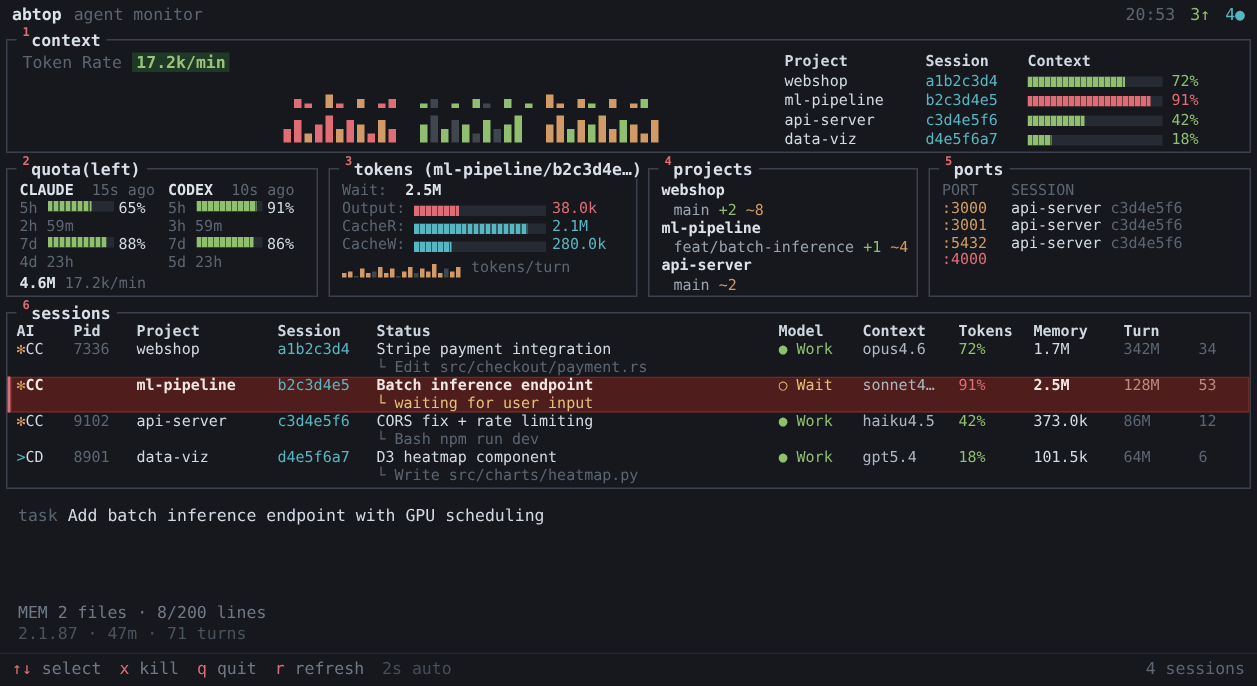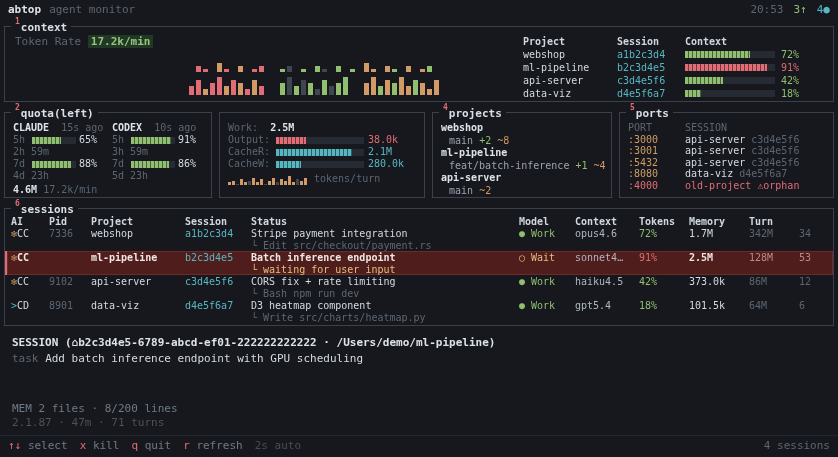--- a/index.html
+++ b/index.html
@@ -48,33 +48,33 @@
   .meter.r i{background-color:#e06c75}
   .meter.c i{background-color:#56b6c2}
   .meter.w i{background-color:#aeb6c2}
   .w44{width:44px}.w88{width:88px}.w90{width:90px}
 
   
   .midrow{display:flex;gap:7px;flex:0 0 auto}
   .midrow .panel{height:86px}
   .quota{width:208px;padding:9px 8px 3px;font-size:10px;line-height:12px}
   .quota-grid{display:grid;grid-template-columns:1fr 1fr;column-gap:8px}
-  .qline{display:flex;align-items:center;gap:3px;height:12px}
+  .qline{display:flex;align-items:flex-start;gap:3px;height:12px}
   .qlab{width:16px}
   .qfoot{margin-top:2px}
   .tokens{width:206px;padding:9px 8px 3px;font-size:10px;line-height:12px}
   .trow{display:grid;grid-template-columns:44px 88px 1fr;column-gap:4px;align-items:center;height:12px}
   .tok-foot{display:flex;align-items:flex-end;gap:6px;margin-top:3px}
   .tok-spark{display:flex;align-items:flex-end;height:10px}
   .tok-spark span{width:3px;margin-right:1px;display:inline-block}
   .projects{width:180px;padding:9px 8px 3px;font-size:10px;line-height:12.5px}
   .proj-line{padding-left:8px;white-space:nowrap}
   .branch{color:#9aa3b0}
   .ports{flex:1;padding:9px 8px 3px;font-size:10px;line-height:11.5px}
-  .port-row{display:grid;grid-template-columns:38px 1fr;column-gap:19px;white-space:nowrap}
+  .port-row{display:grid;grid-template-columns:38px 1fr;column-gap:8px;white-space:nowrap}
 
   
   .sess-panel{height:118px;padding:6px 6px 2px;flex:0 0 auto;font-size:10px;margin-bottom:6px}
   .srow{display:grid;grid-template-columns:34px 38px 90px 62px 1fr 52px 60px 46px 56px 46px 28px;
         column-gap:4px;grid-auto-rows:12px;align-items:center;margin:0 -6px;padding:0 6px}
   .shead{color:#cfd7e0;font-weight:bold}
   .detail-cell{grid-column:5;grid-row:2;white-space:nowrap;overflow:hidden}
   .srow span{white-space:nowrap;overflow:hidden}
   .srow.selected{background:#4e1d1c;box-shadow:inset 0 0 0 1px #6e2a26;border-left:2px solid #e06c75;padding-left:4px}
   .srow.selected .c-fgw{color:#f0e6e2;font-weight:bold}
@@ -281,21 +281,22 @@
                 </span>
                 <span class="c-fgw">86%</span>
               </div>
             <div class="qline c-dim">5d 23h</div>
           </div>
         </div>
         <div class="qfoot"><span class="c-white">4.6M</span> <span class="c-dim">17.2k/min</span></div>
       </div>
 
       <div class="panel tokens">
-        <div class="qline"><span class="c-dim">Work:</span>&nbsp;<span class="c-white">2.5M</span></div>
+        <div class="panel-title"><sup class="pnum">3</sup><span>tokens (ml-pipeline/b2c3d4e…)</span></div>
+        <div class="qline"><span class="c-dim">Wait:</span>&nbsp;<span class="c-white">2.5M</span></div>
         <div class="trow">
             <span class="c-dim">Output:</span>
             <span class="meter w88 r">
               <i style="width: 34%;"></i>
             </span>
             <span class="c-red">38.0k</span>
           </div>
         <div class="trow">
             <span class="c-dim">CacheR:</span>
             <span class="meter w88 c">
@@ -365,26 +366,21 @@
           </div>
         <div class="port-row">
             <span class="c-orange">:3001</span>
             <span><span class="c-fgw">api-server</span> <span class="c-dim">c3d4e5f6</span></span>
           </div>
         <div class="port-row">
             <span class="c-orange">:5432</span>
             <span><span class="c-fgw">api-server</span> <span class="c-dim">c3d4e5f6</span></span>
           </div>
         <div class="port-row">
-            <span class="c-orange">:8080</span>
-            <span><span class="c-fgw">data-viz</span> <span class="c-dim">d4e5f6a7</span></span>
-          </div>
-        <div class="port-row">
             <span class="c-red">:4000</span>
-            <span><span class="c-red">old-project</span> <span class="c-red">⚠orphan</span></span>
           </div>
       </div>
     </div>
 
     <div class="panel sess-panel">
       <div class="panel-title"><sup class="pnum">6</sup><span>sessions</span></div>
       <div class="srow shead">
         <span>AI</span>
         <span>Pid</span>
         <span>Project</span>
@@ -452,21 +448,20 @@
         <span class="c-fg">gpt5.4</span>
         <span class="c-green">18%</span>
         <span class="c-fgw">101.5k</span>
         <span class="c-dim">64M</span>
         <span class="c-dim">6</span>
         <span class="detail-cell c-dim">└ Write src/charts/heatmap.py</span>
       </div>
     </div>
 
     <div class="detail">
-      <div class="detail-title"><span>SESSION</span> <span>(⌂b2c3d4e5-6789-abcd-ef01-222222222222 · /Users/demo/ml-pipeline)</span></div>
       <div class="detail-task"><span class="c-dim">task</span> <span class="c-fgw">Add batch inference endpoint with GPU scheduling</span></div>
       <div class="spacer"></div>
       <div class="mem-line">MEM 2 files · 8/200 lines</div>
       <div class="ver-line">2.1.87 · 47m · 71 turns</div>
     </div>
   </div>
 
   <div class="statusbar">
     <div class="sb-left">
       <span><span class="key">↑↓</span> <span>select</span></span>

